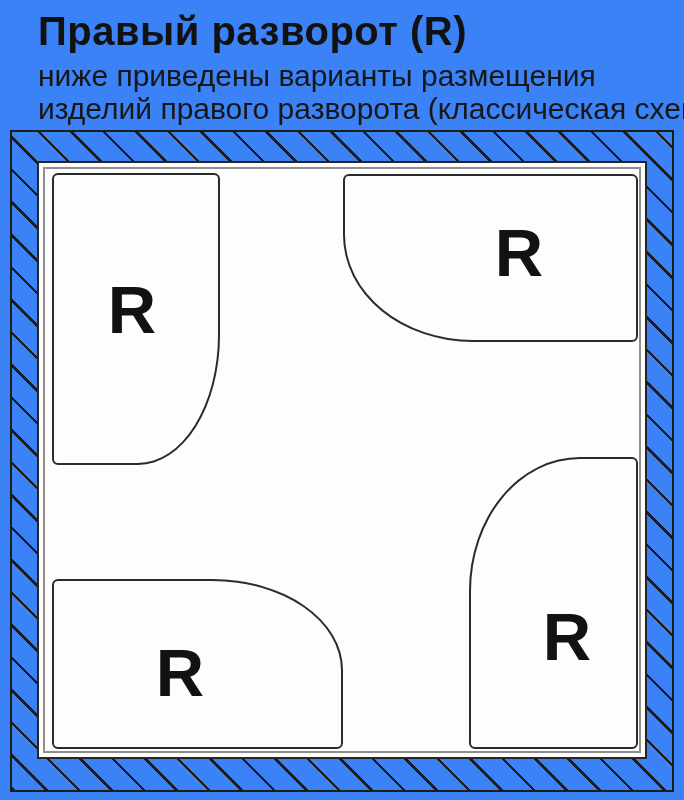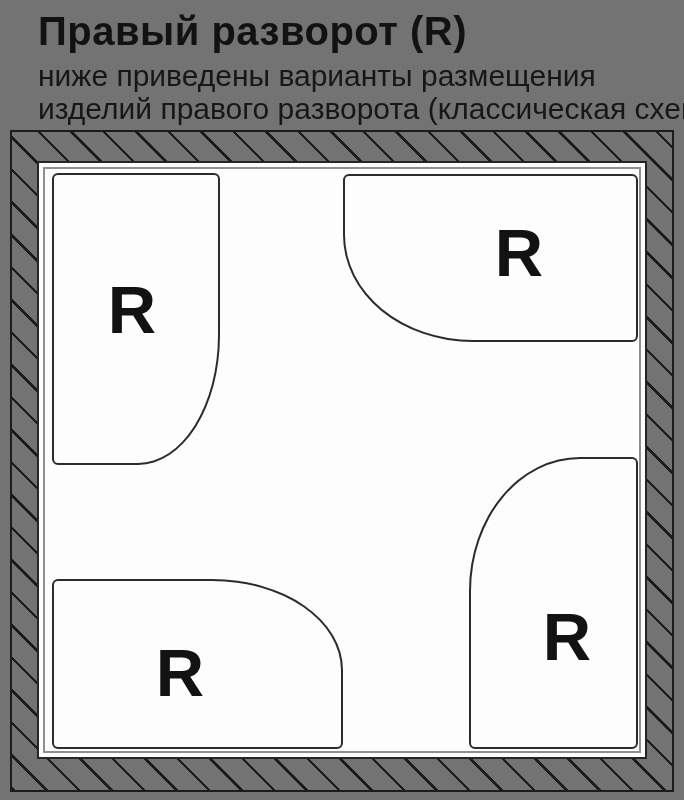--- a/index.html
+++ b/index.html
@@ -4,21 +4,21 @@
 <style>
   html, body {
     margin: 0;
     padding: 0;
     background: #ffffff;
   }
   .page {
     position: relative;
     width: 684px;
     height: 800px;
-    background: #737373;
+    background: #3b82f6;
     font-family: "Liberation Sans", sans-serif;
     color: #141414;
     overflow: hidden;
   }
 
   
   .title {
     position: absolute;
     left: 38px;
     top: 8px;

